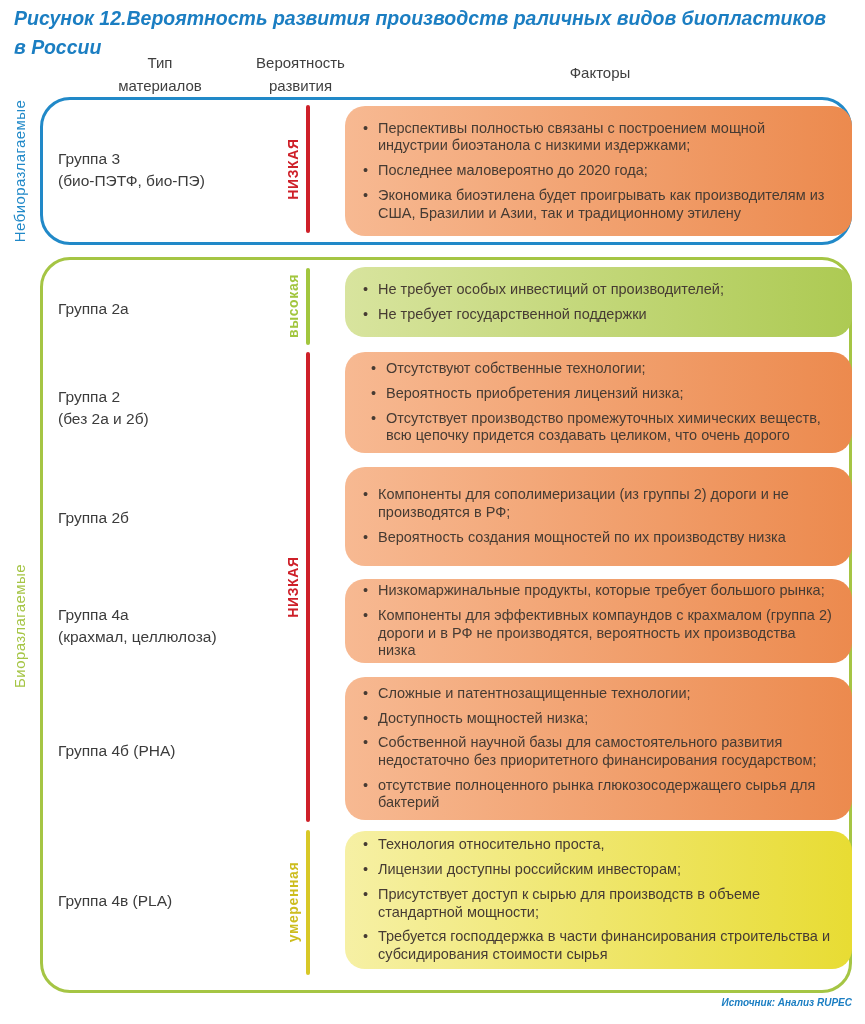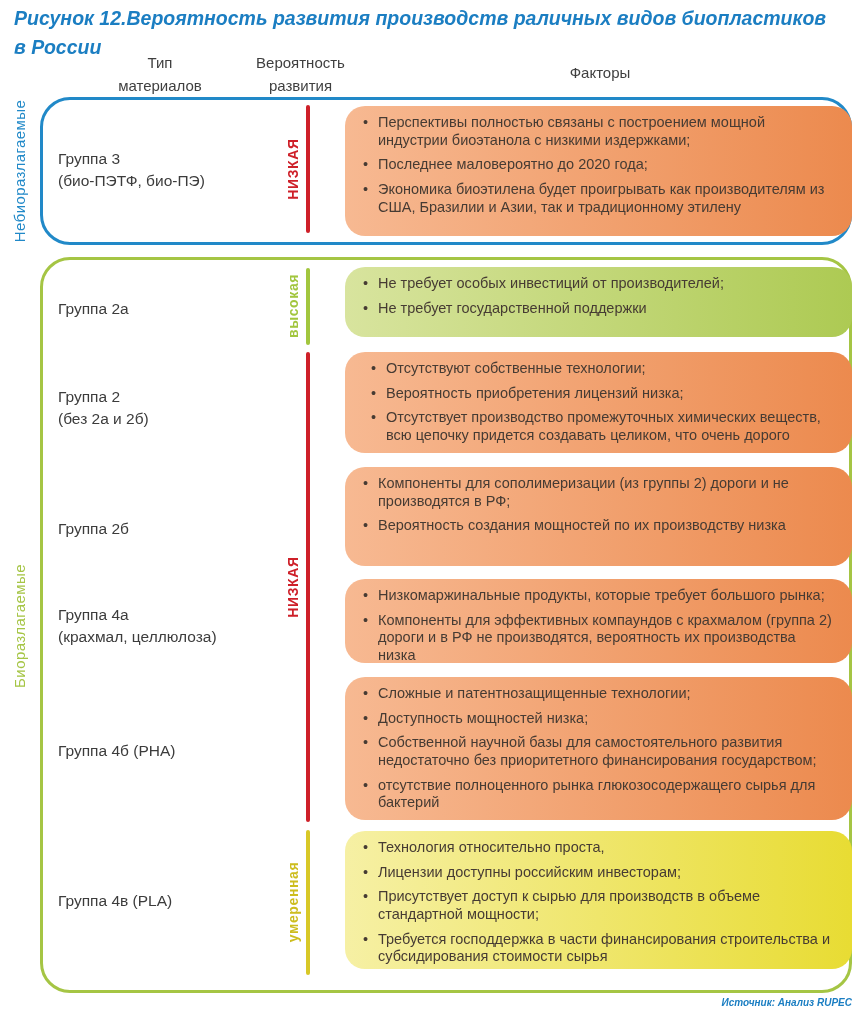--- a/index.html
+++ b/index.html
@@ -22,21 +22,21 @@
   .prob-green>span{color:#a2c63e;}
   .prob-yellow>span{color:#cdbd1e;}
   .vline{position:absolute;width:4px;border-radius:2px;}
   .vline.red{background:#ce2029;}
   .vline.greenl{background:#a2c63e;}
   .vline.yellowl{background:#d8c827;}
   .group-name{position:absolute;left:58px;width:240px;
               font-size:15.5px;color:#3c3c3c;line-height:1.4;}
   .group-name span{display:block;}
   .fbox{position:absolute;left:345px;width:507px;box-sizing:border-box;border-radius:20px;
-        display:flex;flex-direction:column;gap:7px;
+        display:flex;flex-direction:column;justify-content:center;gap:7px;
         padding:8px 20px 8px 16px;}
   .box-orange{background:linear-gradient(90deg,#f7b992,#ec8a4e);}
   .box-green{background:linear-gradient(90deg,#d8e49e,#adca53);}
   .box-yellow{background:linear-gradient(90deg,#f6f0a4,#e8dc33);}
   .fitem{position:relative;padding-left:17px;font-size:14.5px;line-height:1.22;color:#463b33;}
   .fitem::before{content:"•";position:absolute;left:2px;top:0;color:#463b33;}
   .source{position:absolute;right:13px;top:997px;font-size:10px;font-style:italic;
           font-weight:bold;color:#1b7ec2;}
 </style>
 </head>
@@ -92,21 +92,21 @@
   <div class="group-name" style="top:386px;">
     <span>Группа 2</span>
     <span>(без 2а и 2б)</span>
   </div>
   <div class="fbox box-orange" style="top:352px;height:101px;padding-left:24px;">
     <div class="fitem">Отсутствуют собственные технологии;</div>
     <div class="fitem">Вероятность приобретения лицензий низка;</div>
     <div class="fitem">Отсутствует производство промежуточных химических веществ, всю цепочку придется создавать целиком, что очень дорого</div>
   </div>
 
-  <div class="group-name" style="top:518px;">
+  <div class="group-name" style="top:507px;">
     <span>Группа 2б</span>
   </div>
   <div class="fbox box-orange" style="top:467px;height:99px;">
     <div class="fitem">Компоненты для сополимеризации (из группы 2) дороги и не производятся в РФ;</div>
     <div class="fitem">Вероятность создания мощностей по их производству низка</div>
   </div>
 
   <div class="group-name" style="top:604px;">
     <span>Группа 4а</span>
     <span>(крахмал, целлюлоза)</span>

